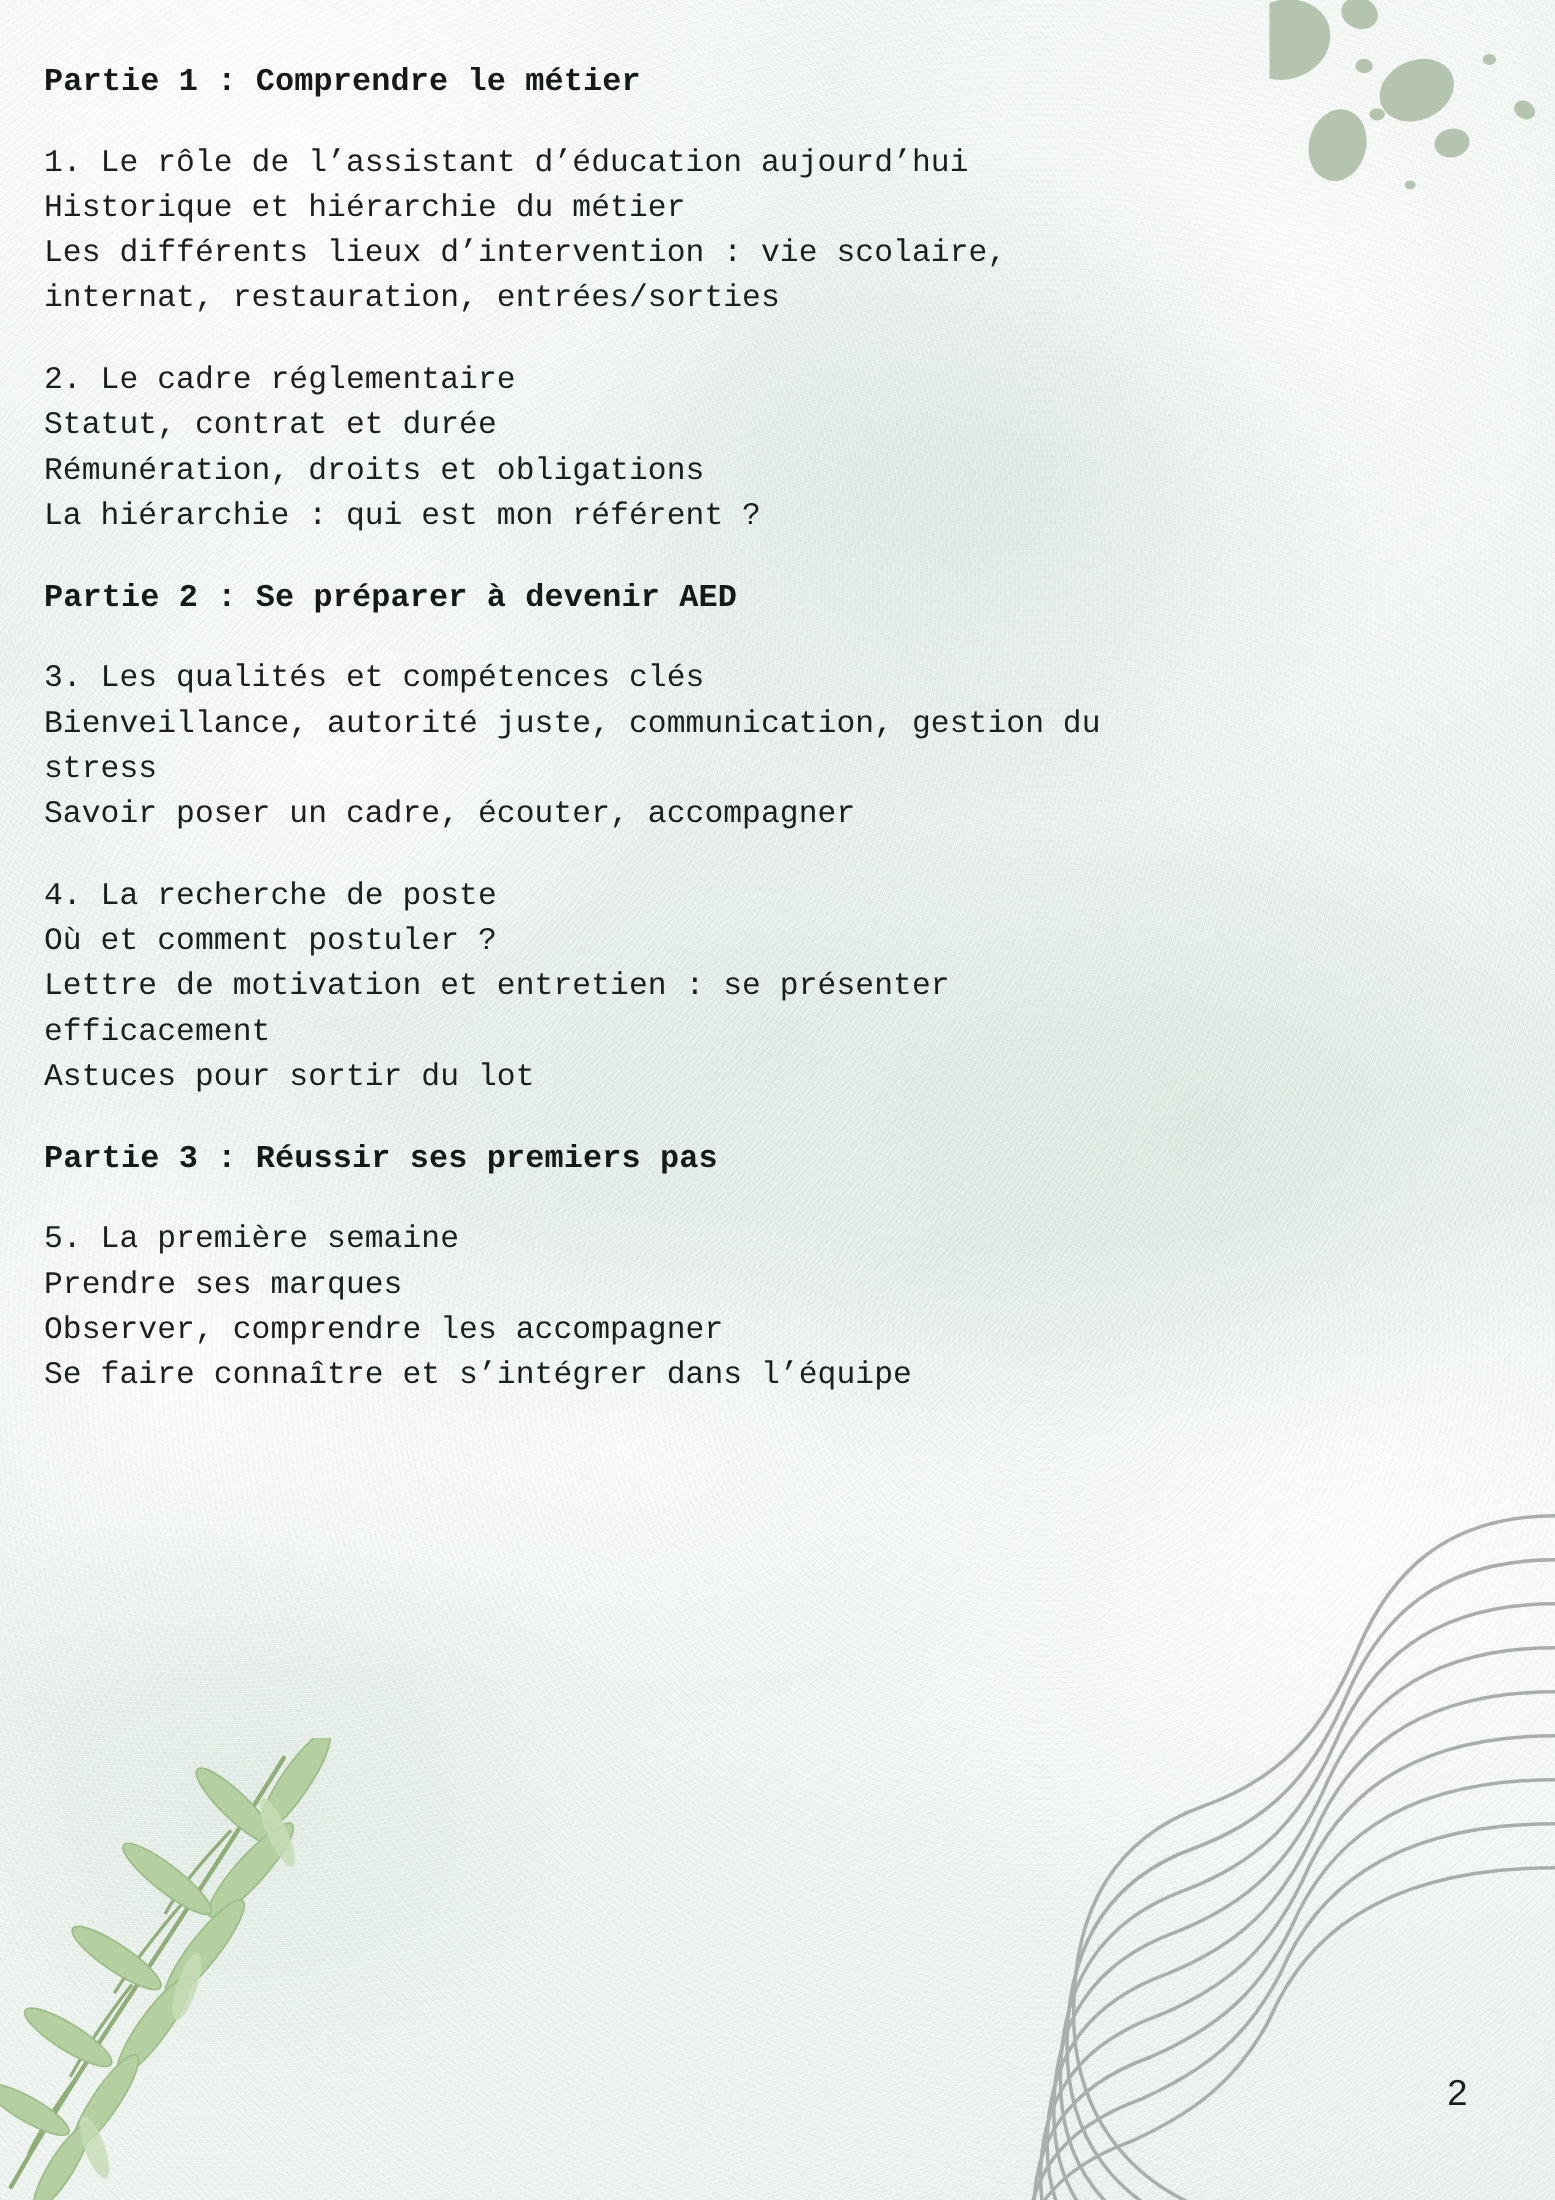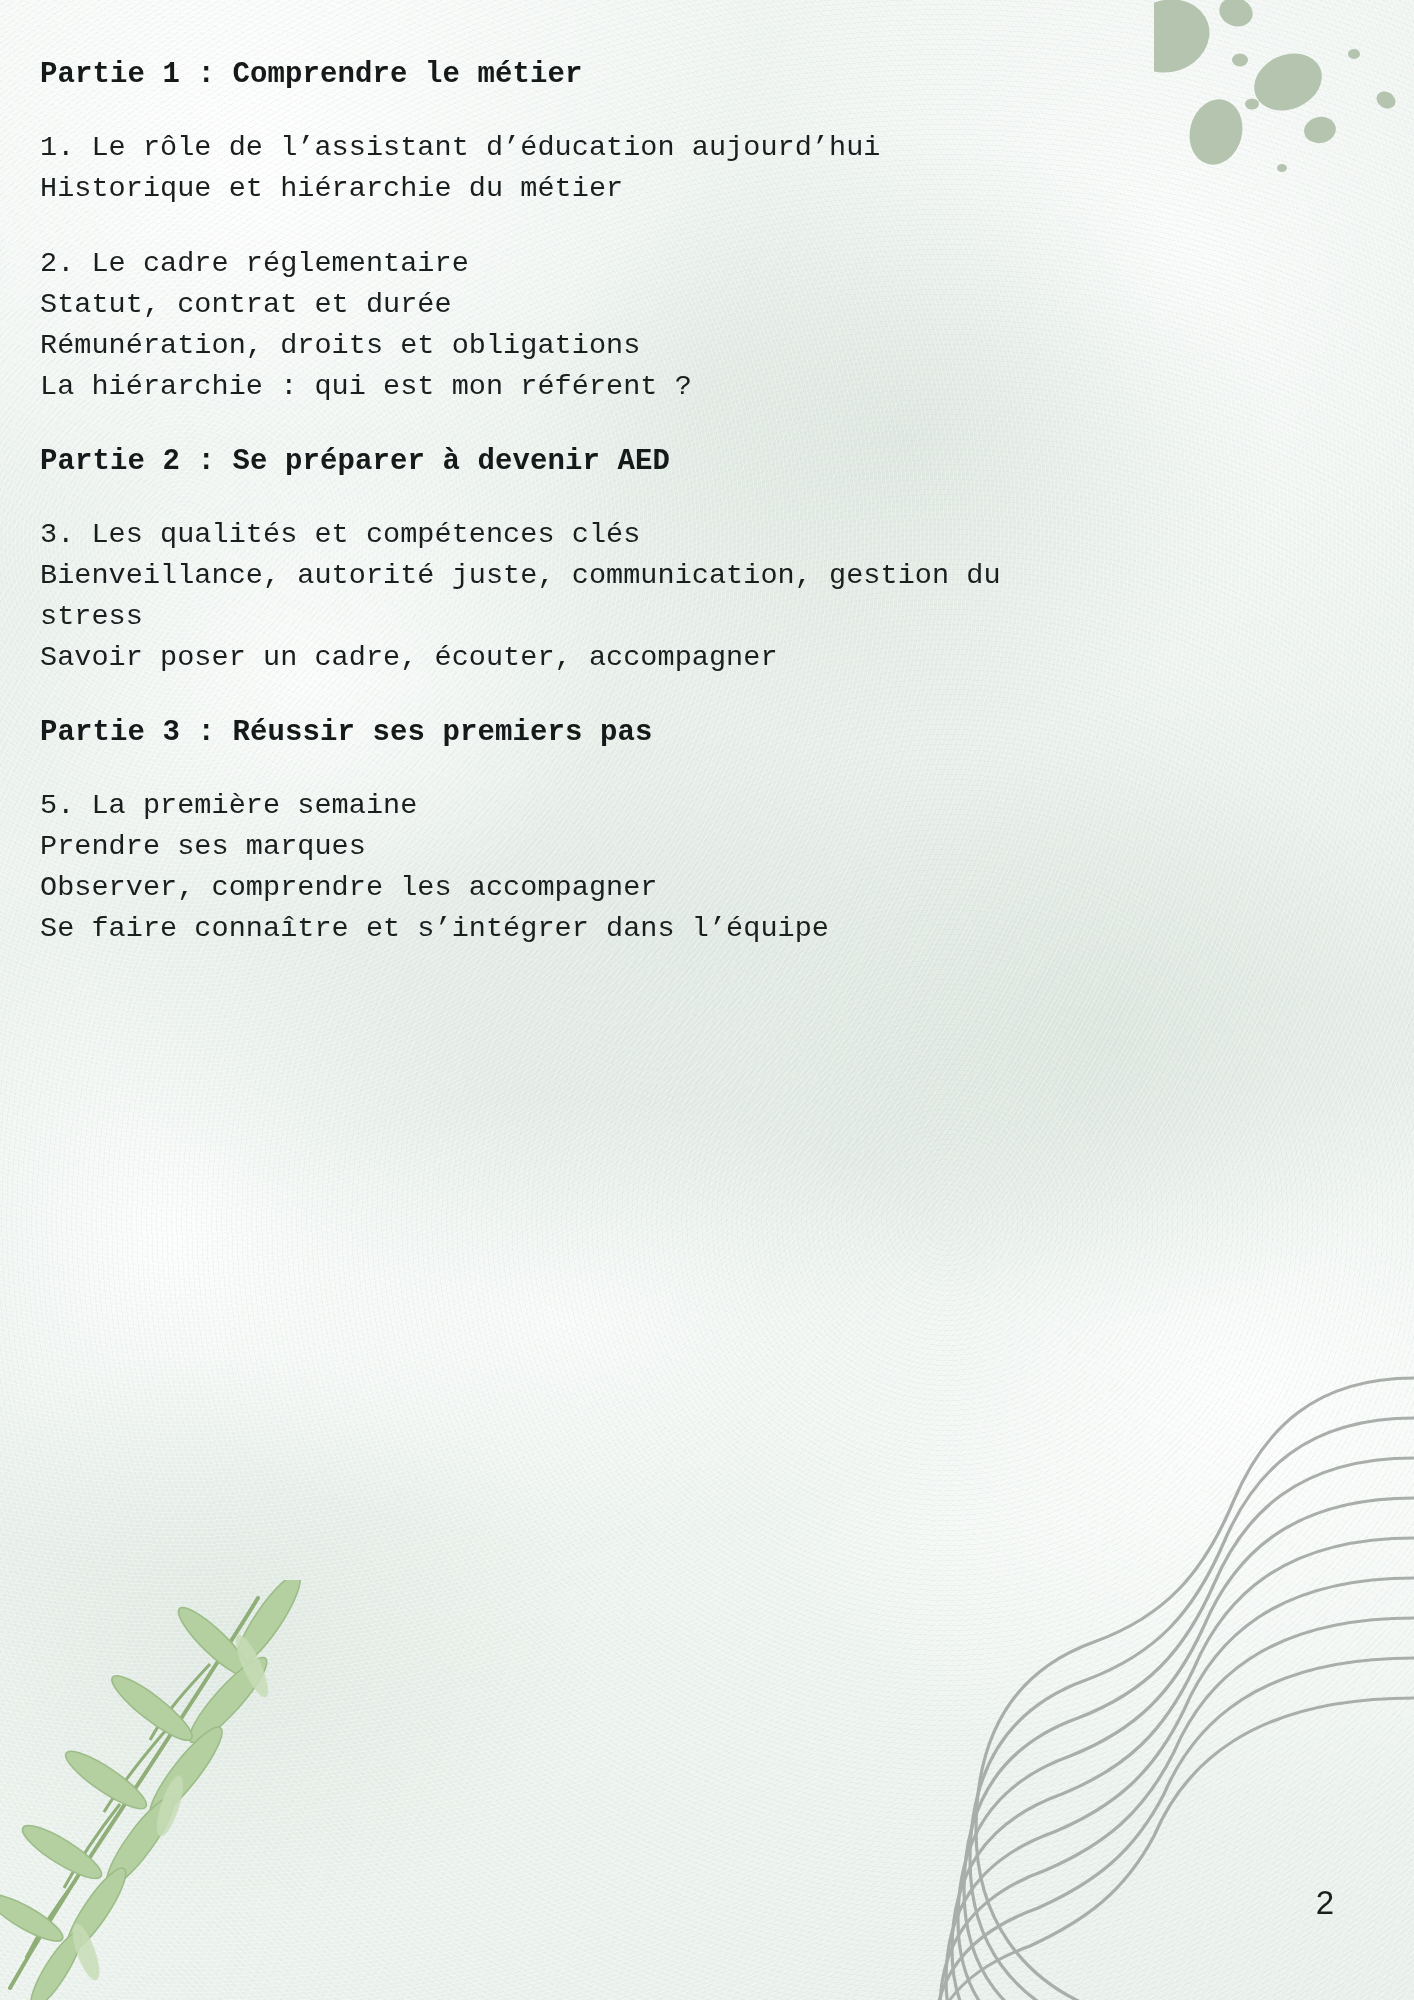--- a/index.html
+++ b/index.html
@@ -178,36 +178,43 @@
     </g>
   </svg>
 
   <div id="content">
 
     <section class="block">
       <h2 class="part-heading">Partie 1 : Comprendre le métier</h2>
       <div class="group">
         <p class="text-line">1. Le rôle de l’assistant d’éducation aujourd’hui</p>
         <p class="text-line">Historique et hiérarchie du métier</p>
+        <p class="text-line">Les différents lieux d’intervention : vie scolaire, internat, restauration, entrées/sorties</p>
       </div>
       <div class="group">
         <p class="text-line">2. Le cadre réglementaire</p>
         <p class="text-line">Statut, contrat et durée</p>
         <p class="text-line">Rémunération, droits et obligations</p>
         <p class="text-line">La hiérarchie : qui est mon référent ?</p>
       </div>
     </section>
 
     <section class="block">
       <h2 class="part-heading">Partie 2 : Se préparer à devenir AED</h2>
       <div class="group">
         <p class="text-line">3. Les qualités et compétences clés</p>
         <p class="text-line">Bienveillance, autorité juste, communication, gestion du stress</p>
         <p class="text-line">Savoir poser un cadre, écouter, accompagner</p>
       </div>
+      <div class="group">
+        <p class="text-line">4. La recherche de poste</p>
+        <p class="text-line">Où et comment postuler ?</p>
+        <p class="text-line">Lettre de motivation et entretien : se présenter efficacement</p>
+        <p class="text-line">Astuces pour sortir du lot</p>
+      </div>
     </section>
 
     <section class="block">
       <h2 class="part-heading">Partie 3 : Réussir ses premiers pas</h2>
       <div class="group">
         <p class="text-line">5. La première semaine</p>
         <p class="text-line">Prendre ses marques</p>
         <p class="text-line">Observer, comprendre les accompagner</p>
         <p class="text-line">Se faire connaître et s’intégrer dans l’équipe</p>
       </div>

